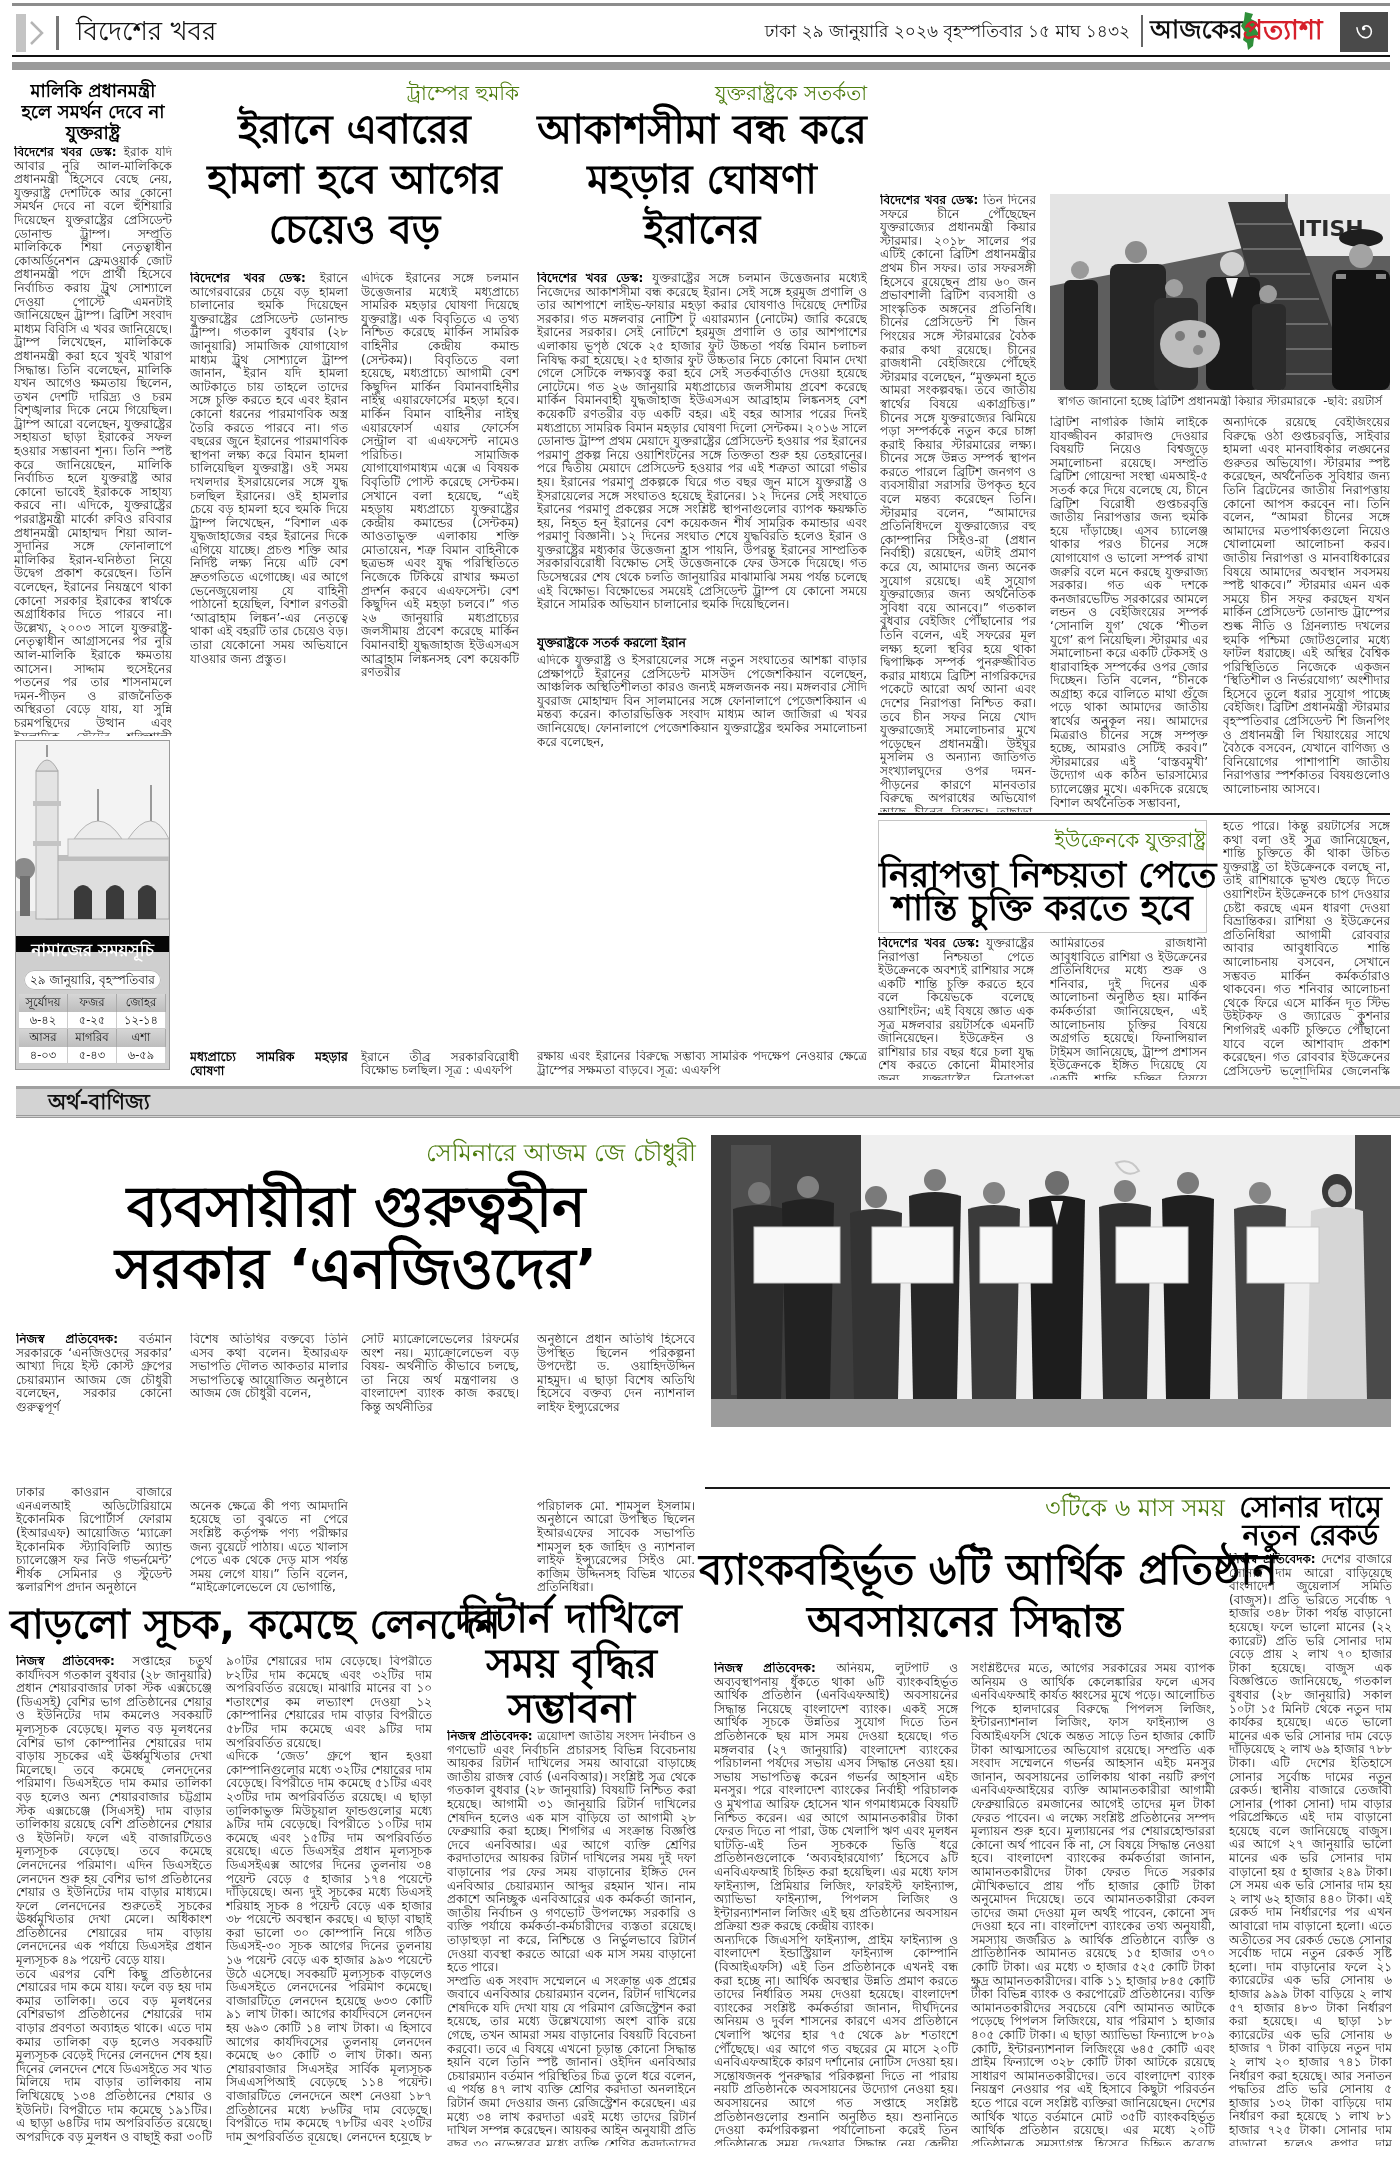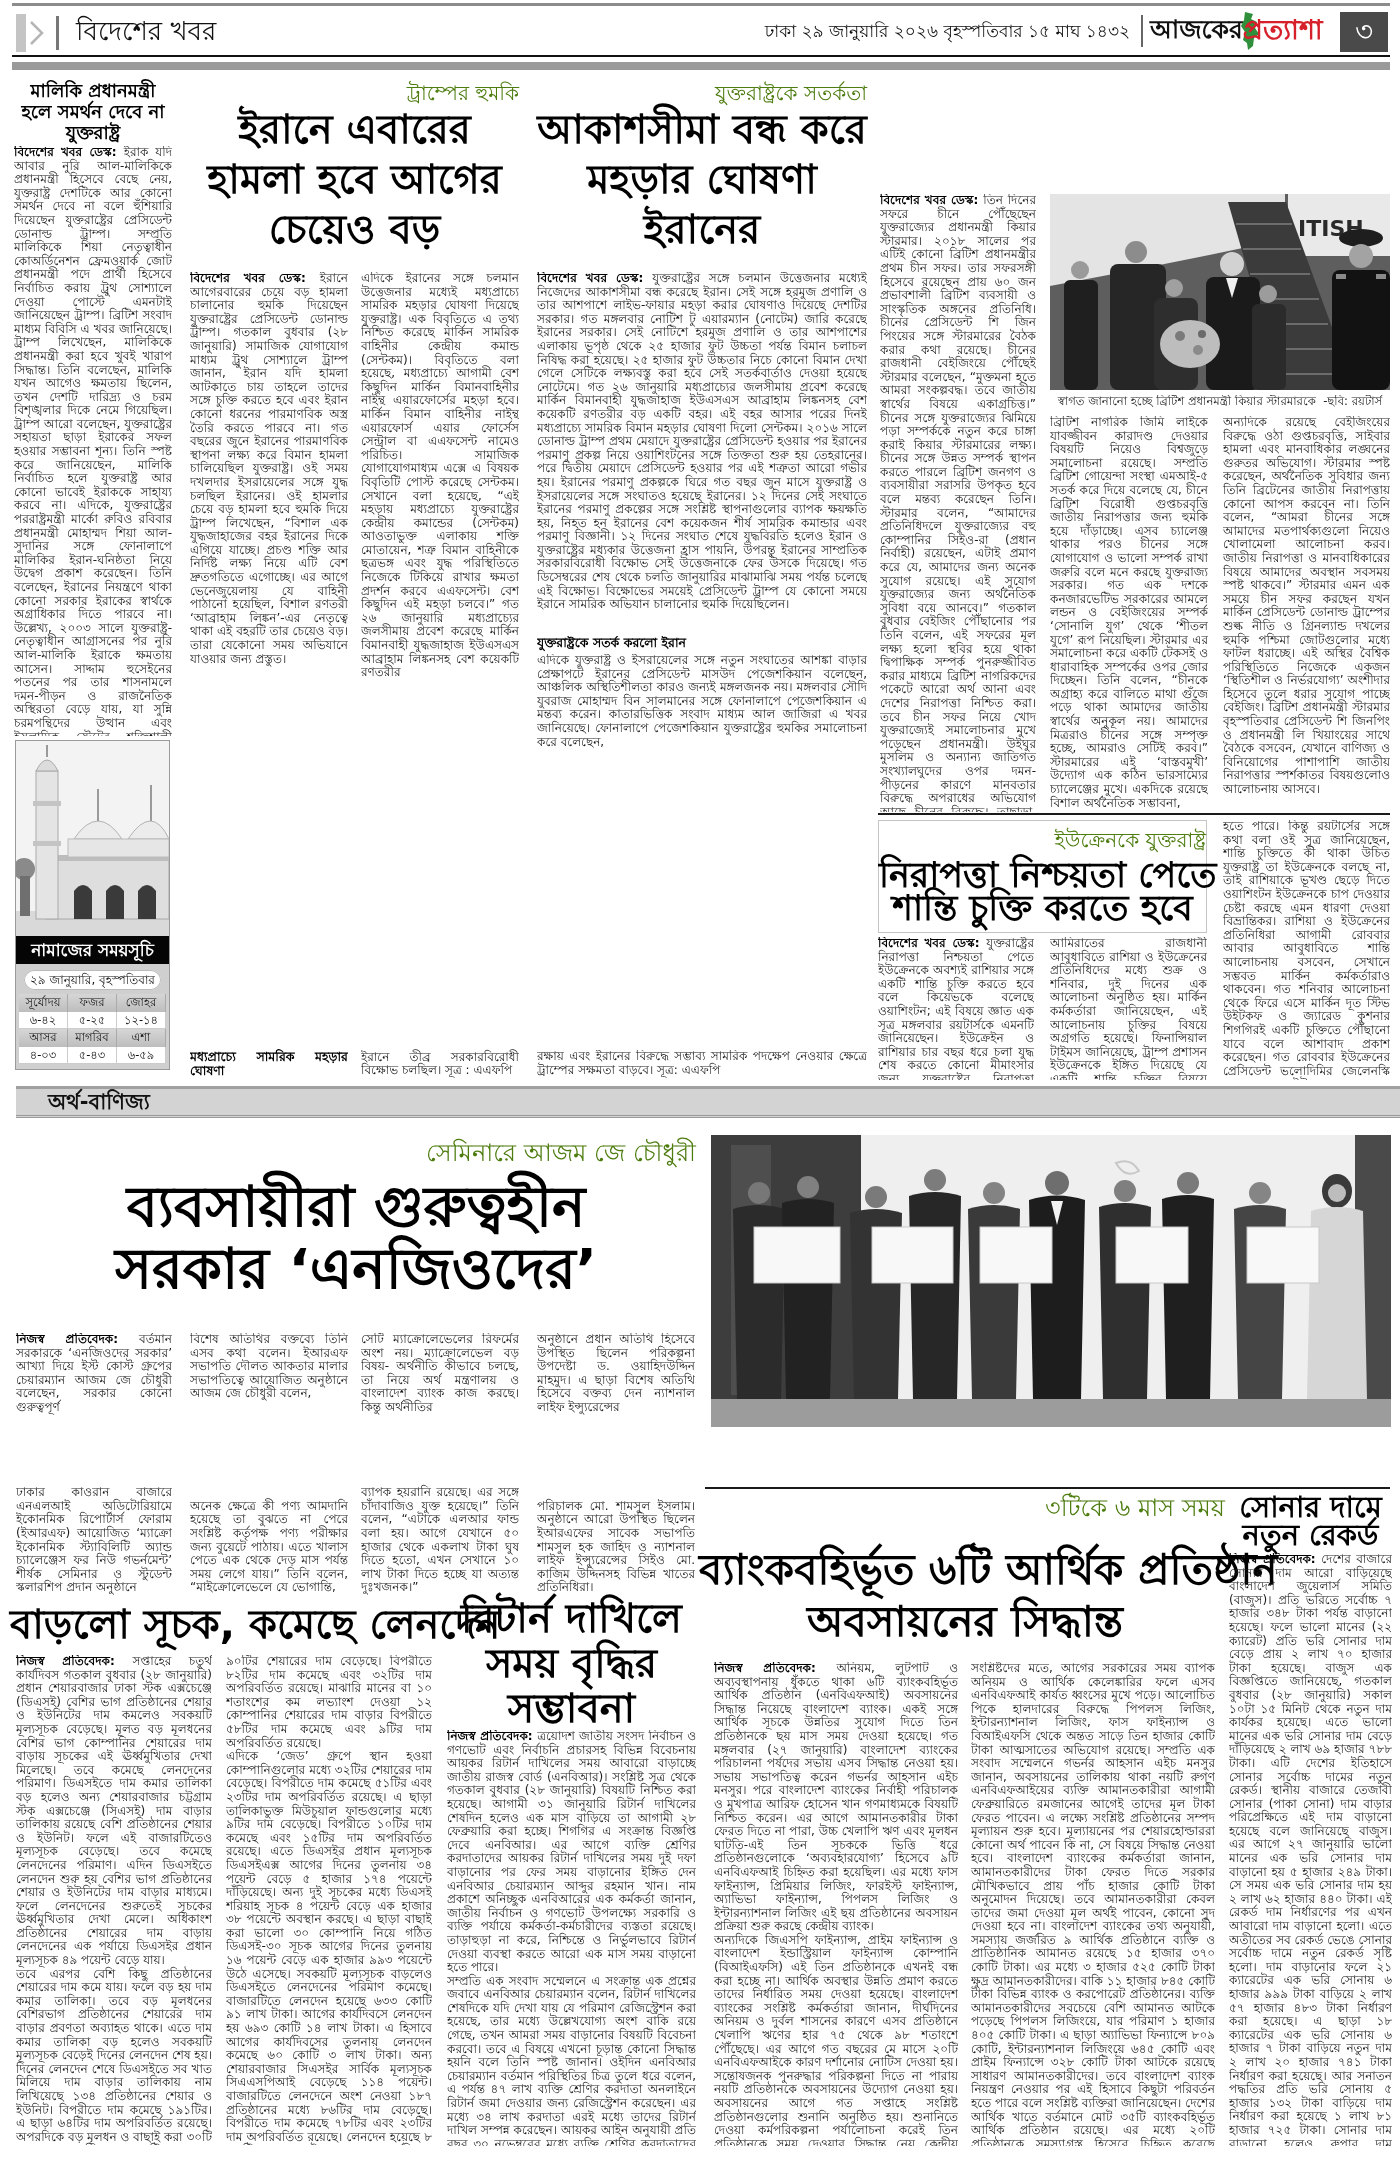--- a/index.html
+++ b/index.html
@@ -29,21 +29,21 @@
   .logo .p1{font-size:25px;font-weight:bold;color:#111;line-height:38px;vertical-align:middle;}
   .logo .p2{position:relative;font-size:27px;font-weight:bold;line-height:38px;vertical-align:middle;}
   .logo .map{position:absolute;left:-4px;top:-4px;width:22px;height:42px;z-index:0;}
   .logo .p2txt{position:relative;z-index:1;}
   .pageno{left:1340px;top:12px;width:48px;height:40px;background:#4a4a4a;color:#fff;font-size:28px;line-height:40px;text-align:center;}
   .hdr-line{left:12px;top:55px;width:1378px;height:2px;background:#111;}
   .hdr-band{left:12px;top:62px;width:1378px;height:8px;background:#9a9a9a;}
   
   .prayer{left:15px;top:740px;width:153px;height:328px;border:1px solid #9a9a9a;background:#cfcfcf;overflow:hidden;}
   .prayer .img{position:absolute;left:0;top:0;width:153px;height:195px;}
-  .prayer .title{position:absolute;left:0;top:195px;width:153px;height:28px;background:#050505;color:#fff;
+  .prayer .title{position:absolute;left:0;top:195px;width:153px;height:16px;background:#050505;color:#fff;
                  font-size:17px;font-weight:bold;line-height:28px;text-align:center;white-space:nowrap;}
   .prayer .date{position:absolute;left:8px;top:229px;width:137px;height:20px;border-radius:10px;background:#fff;
                 font-size:12px;line-height:20px;text-align:center;white-space:nowrap;box-shadow:0 0 0 1px #bbb inset;}
   .prayer .grid{position:absolute;left:3px;top:253px;width:147px;display:grid;grid-template-columns:1fr 1fr 1fr;grid-auto-rows:17.5px;}
   .prayer .lab{background:linear-gradient(#d6d6d6,#bdbdbd);font-size:11.5px;line-height:17.5px;text-align:center;border-right:1px solid #aaa;white-space:nowrap;overflow:hidden;}
   .prayer .val{background:#fff;font-size:11.5px;line-height:17.5px;text-align:center;border-right:1px solid #ccc;border-bottom:1px solid #ccc;white-space:nowrap;}
   
   .sep{height:2px;background:#1a1a1a;}
   .band{left:16px;top:1086px;width:1376px;height:26px;background:#d3d3d3;border-top:3px solid #a0a0a0;border-bottom:3px double #9a9a9a;
         text-align:left;font-size:21px;font-weight:bold;line-height:26px;padding-left:32px;}
@@ -235,21 +235,20 @@
   <div class="col flexcol" style="left:16px;top:1333px;width:156px;height:262px;">
     <p class="head"><span class="byl">নিজস্ব প্রতিবেদক:</span><span>বর্তমান সরকারকে ‘এনজিওদের সরকার’ আখ্যা দিয়ে ইস্ট কোস্ট গ্রুপের চেয়ারম্যান আজম জে চৌধুরী বলেছেন, সরকার কোনো গুরুত্বপূর্ণ</span></p>
     <p class="tail">ঢাকার কাওরান বাজারে এনএলআই অডিটোরিয়ামে ইকোনমিক রিপোর্টার্স ফোরাম (ইআরএফ) আয়োজিত ‘ম্যাক্রো ইকোনমিক স্ট্যাবিলিটি অ্যান্ড চ্যালেঞ্জেস ফর নিউ গভর্নমেন্ট’ শীর্ষক সেমিনার ও স্টুডেন্ট স্কলারশিপ প্রদান অনুষ্ঠানে</p>
   </div>
   <div class="col flexcol" style="left:190px;top:1333px;width:158px;height:262px;">
     <p class="head">বিশেষ অতিথির বক্তব্যে তিনি এসব কথা বলেন। ইআরএফ সভাপতি দৌলত আকতার মালার সভাপতিত্বে আয়োজিত অনুষ্ঠানে আজম জে চৌধুরী বলেন,</p>
     <p class="tail">অনেক ক্ষেত্রে কী পণ্য আমদানি হয়েছে তা বুঝতে না পেরে সংশ্লিষ্ট কর্তৃপক্ষ পণ্য পরীক্ষার জন্য বুয়েটে পাঠায়। এতে খালাস পেতে এক থেকে দেড় মাস পর্যন্ত সময় লেগে যায়।” তিনি বলেন, “মাইক্রোলেভেলে যে ভোগান্তি,</p>
   </div>
   <div class="col flexcol" style="left:361px;top:1333px;width:158px;height:262px;">
     <p class="head">সেটি ম্যাক্রোলেভেলের রিফর্মের অংশ নয়। ম্যাক্রোলেভেল বড় বিষয়- অর্থনীতি কীভাবে চলছে, তা নিয়ে অর্থ মন্ত্রণালয় ও বাংলাদেশ ব্যাংক কাজ করছে। কিন্তু অর্থনীতির</p>
-    <p class="tail">ব্যাপক হয়রানি রয়েছে। এর সঙ্গে চাঁদাবাজিও যুক্ত হয়েছে।” তিনি বলেন, “এটাকে এলআর ফান্ড বলা হয়। আগে যেখানে ৫০ হাজার থেকে একলাখ টাকা ঘুষ দিতে হতো, এখন সেখানে ১০ লাখ টাকা দিতে হচ্ছে যা অত্যন্ত দুঃখজনক।”</p>
   </div>
   <div class="col flexcol" style="left:537px;top:1333px;width:158px;height:262px;">
     <p class="head">অনুষ্ঠানে প্রধান অতিথি হিসেবে উপস্থিত ছিলেন পরিকল্পনা উপদেষ্টা ড. ওয়াহিদউদ্দিন মাহমুদ। এ ছাড়া বিশেষ অতিথি হিসেবে বক্তব্য দেন ন্যাশনাল লাইফ ইন্স্যুরেন্সের</p>
     <p class="tail">পরিচালক মো. শামসুল ইসলাম। অনুষ্ঠানে আরো উপস্থিত ছিলেন ইআরএফের সাবেক সভাপতি শামসুল হক জাহিদ ও ন্যাশনাল লাইফ ইন্স্যুরেন্সের সিইও মো. কাজিম উদ্দিনসহ বিভিন্ন খাতের প্রতিনিধিরা।</p>
   </div>
 
   <svg class="abs" style="left:711px;top:1135px;width:680px;height:292px;" viewBox="0 0 680 292">
     <rect x="0" y="0" width="680" height="292" fill="#dcdcdc"></rect>
     <rect x="0" y="0" width="150" height="292" fill="#3d3d3d"></rect>
     <rect x="20" y="10" width="40" height="250" fill="#4e4e4e"></rect>

